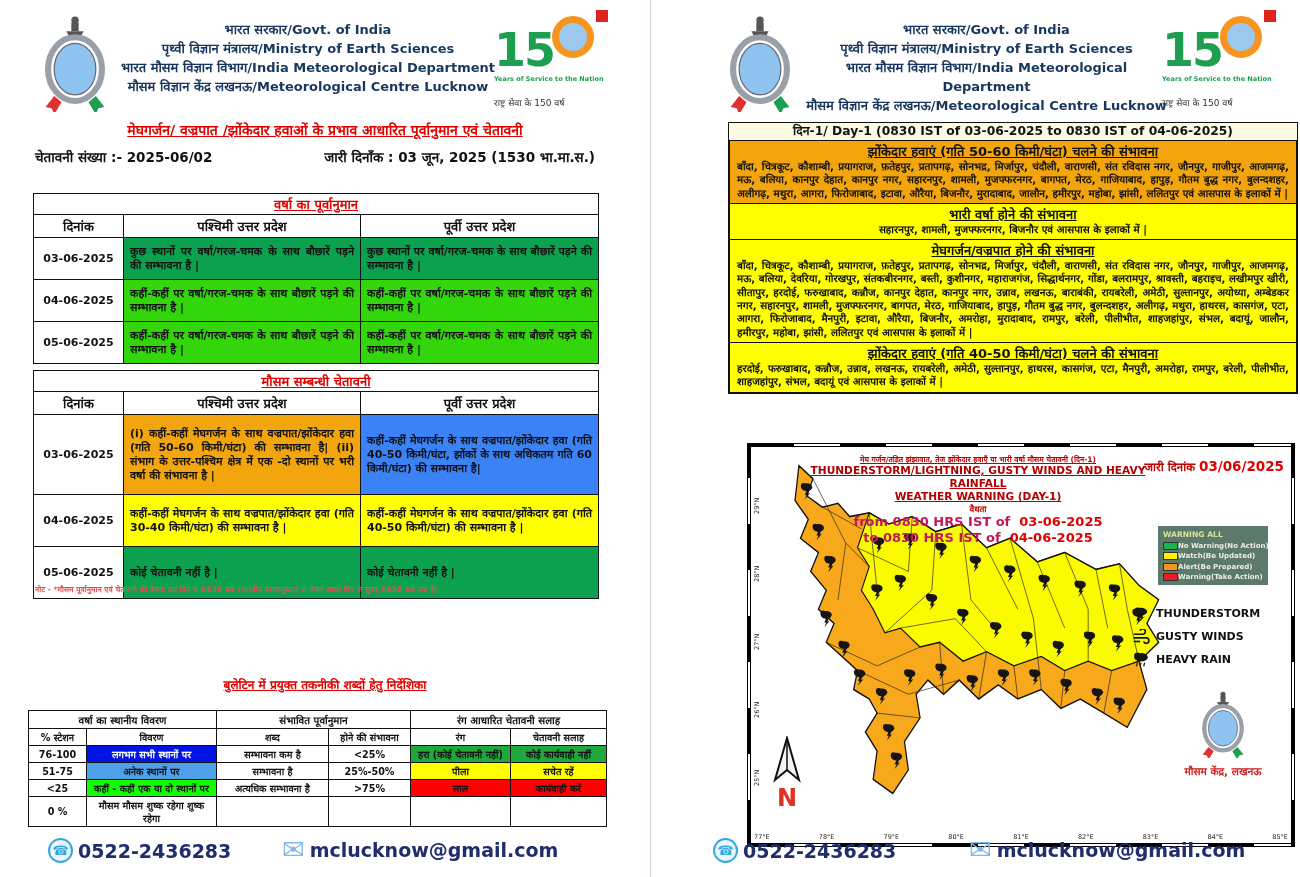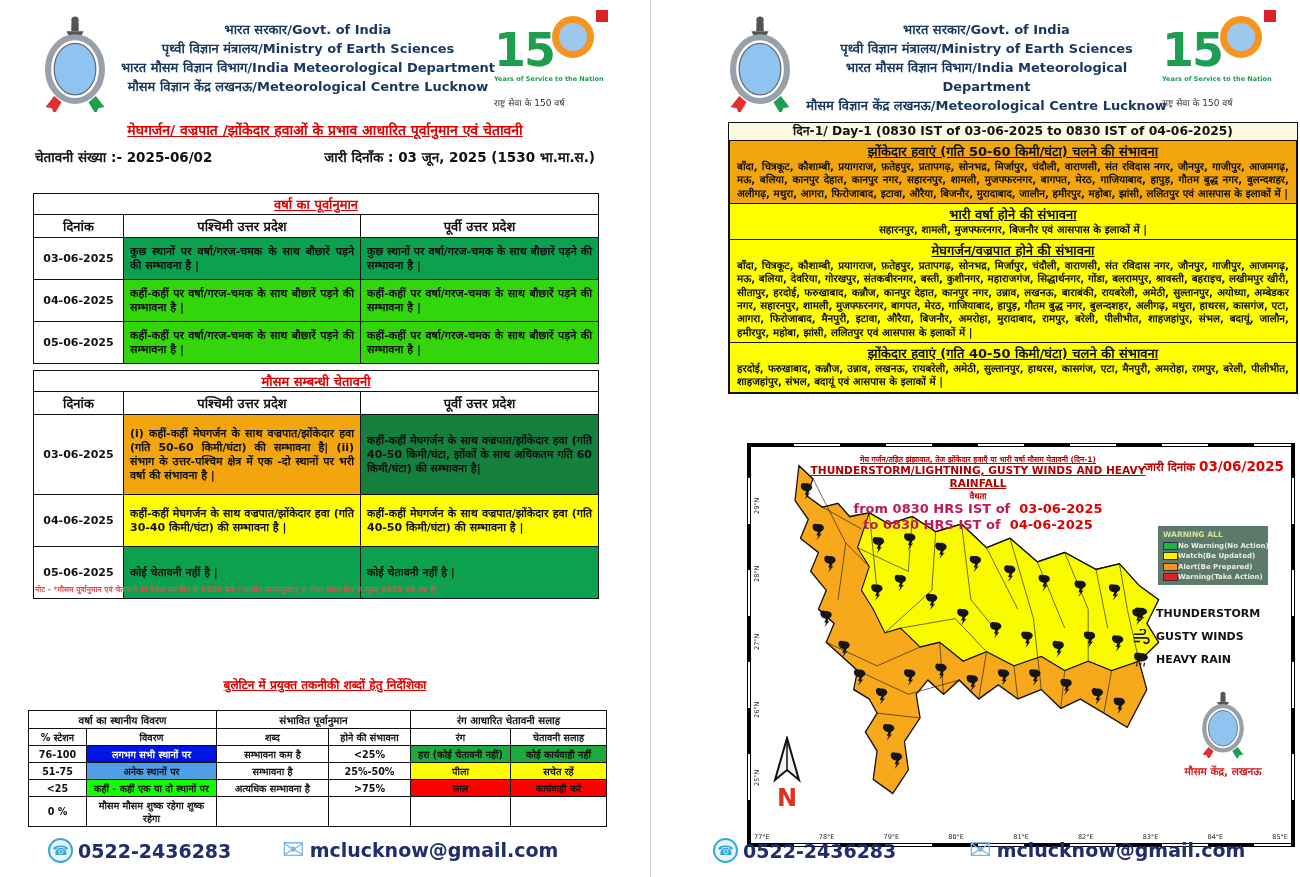--- a/index.html
+++ b/index.html
@@ -171,21 +171,21 @@
         <tr>
           <th class="col-head">दिनांक</th>
           <th class="col-head">पश्चिमी उत्तर प्रदेश</th>
           <th class="col-head">पूर्वी उत्तर प्रदेश</th>
         </tr>
       </thead>
       <tbody id="warning-rows">
           <tr>
             <td class="cell-date">03-06-2025</td>
             <td class="cell-body" style="background: rgb(242, 165, 12); height: 80px;">(i) कहीं-कहीं मेघगर्जन के साथ वज्रपात/झोंकेदार हवा (गति 50-60 किमी/घंटा) की सम्भावना है| (ii) संभाग के उत्तर-पश्चिम क्षेत्र में एक -दो स्थानों पर भरी वर्षा की संभावना है |</td>
-            <td class="cell-body" style="background: #15803d; height: 80px; margin-left: 39px;">कहीं-कहीं मेघगर्जन के साथ वज्रपात/झोंकेदार हवा (गति 40-50 किमी/घंटा, झोंकों के साथ अधिकतम गति 60 किमी/घंटा) की सम्भावना है|</td>
+            <td class="cell-body" style="background: #3b82f6; height: 80px; margin-left: 39px;">कहीं-कहीं मेघगर्जन के साथ वज्रपात/झोंकेदार हवा (गति 40-50 किमी/घंटा, झोंकों के साथ अधिकतम गति 60 किमी/घंटा) की सम्भावना है|</td>
           </tr>
           <tr>
             <td class="cell-date">04-06-2025</td>
             <td class="cell-body" style="background: rgb(255, 255, 0); height: 52px;">कहीं-कहीं मेघगर्जन के साथ वज्रपात/झोंकेदार हवा (गति 30-40 किमी/घंटा) की सम्भावना है |</td>
             <td class="cell-body" style="background: rgb(255, 255, 0); height: 52px;">कहीं-कहीं मेघगर्जन के साथ वज्रपात/झोंकेदार हवा (गति 40-50 किमी/घंटा) की सम्भावना है |</td>
           </tr>
           <tr>
             <td class="cell-date">05-06-2025</td>
             <td class="cell-body" style="background: rgb(12, 161, 78); height: 52px;">कोई चेतावनी नहीं है |</td>
             <td class="cell-body" style="background: rgb(12, 161, 78); height: 52px;">कोई चेतावनी नहीं है |</td>
@@ -395,20 +395,21 @@
             <use href="#tsic" x="442" y="252"></use>
             <use href="#tsic" x="470" y="262"></use>
           <use href="#tsic" x="185" y="320"></use>
             <use href="#tsic" x="175" y="290"></use>
         </g>
       </svg>
 
       <div class="map-titles">
         <div class="mt-hi">मेघ गर्जन/तड़ित झंझावात, तेज झोंकेदार हवाएँ या भारी वर्षा मौसम चेतावनी (दिन-1)</div>
         <div class="mt-en">THUNDERSTORM/LIGHTNING, GUSTY WINDS AND HEAVY RAINFALL</div>
+        <div class="mt-en">WEATHER WARNING (DAY-1)</div>
         <div class="mt-val">वैधता</div>
         <div class="mt-from"><span>from 0830 HRS IST of</span>&nbsp; <b>03-06-2025</b></div>
         <div class="mt-from"><span>to 0830 HRS IST of</span>&nbsp; <b>04-06-2025</b></div>
       </div>
       <div class="issued"><span>जारी दिनांक</span> <b>03/06/2025</b></div>
 
       <div id="legend">
         <div class="lg-title">WARNING ALL</div>
         <div id="legend-items">
             <div class="lg-item">

